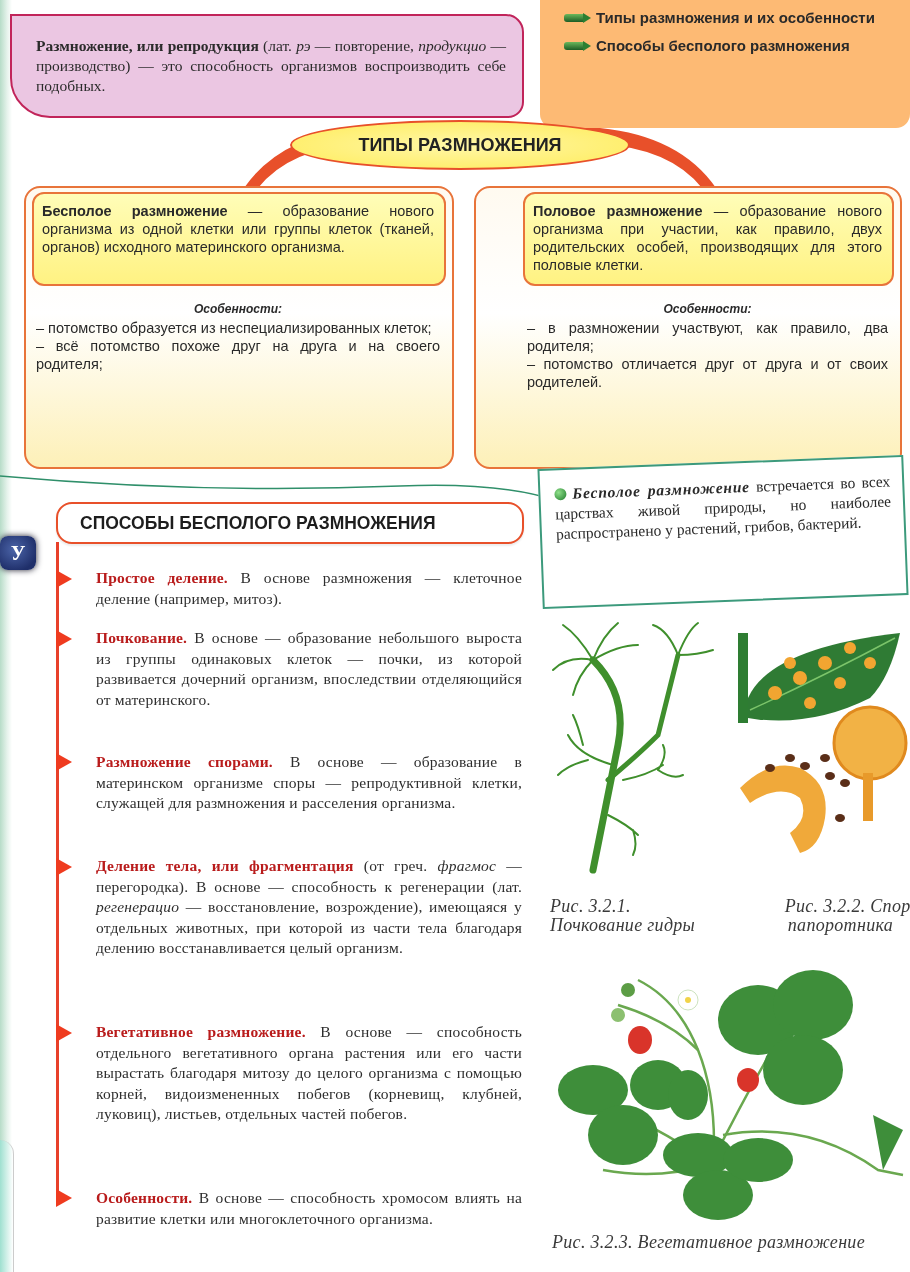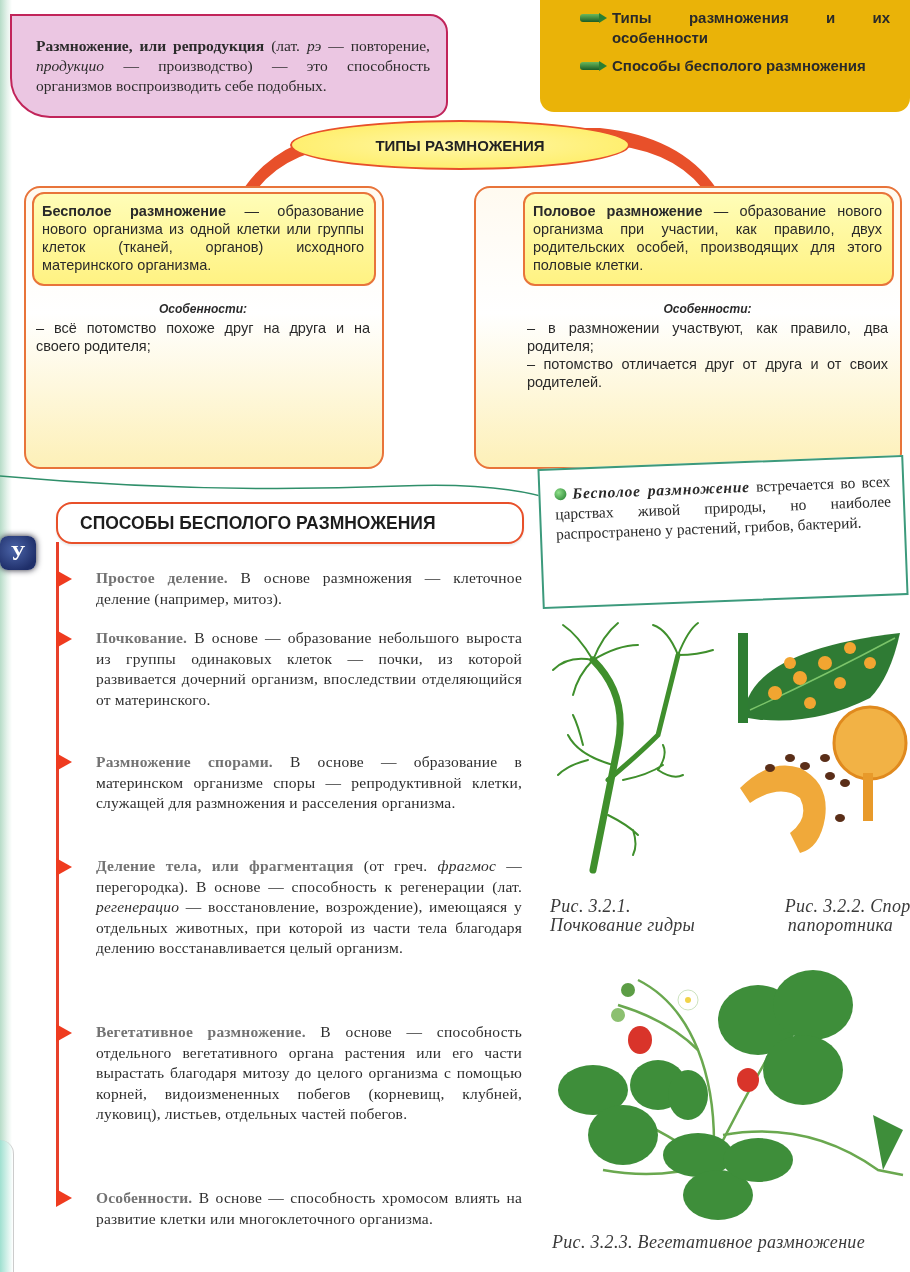--- a/index.html
+++ b/index.html
@@ -6,49 +6,49 @@
   html, body { width: 910px; height: 1272px; background: #ffffff; overflow: hidden; }
   body { position: relative; font-family: "Liberation Serif", "DejaVu Serif", serif; color: #2a2a2a; }
 
   
   .page-edge { position: absolute; left: 0; top: 0; width: 12px; height: 1272px;
     background: linear-gradient(90deg, #b7dcc8 0%, #e6f3ec 60%, #ffffff 100%); }
   .page-edge-bottom { position: absolute; left: 0; top: 1140px; width: 14px; height: 132px;
     background: linear-gradient(90deg, #9fe0d0, #ffffff); border-right: 1px solid #ccc; border-radius: 0 40px 0 0; }
 
   
-  .def-box { position: absolute; left: 10px; top: 14px; width: 438px; height: 104px;
+  .def-box { position: absolute; left: 10px; top: 14px; width: 514px; height: 104px;
     background: #ebc6e2; border: 2px solid #c1245a; border-radius: 0 18px 16px 40px;
     padding: 20px 16px 0 24px; font-size: 15.5px; line-height: 20px; text-align: justify; color:#2b2b2b; }
   .def-box b { font-weight: 700; }
   .def-box i { font-style: italic; }
 
   
-  .contents-box { position: absolute; left: 540px; top: 0; width: 370px; height: 112px;
-    background: #eab308; border-radius: 0 0 14px 14px; padding: 8px 20px 0 40px;
+  .contents-box { position: absolute; left: 540px; top: 0; width: 370px; height: 128px;
+    background: #fdba74; border-radius: 0 0 14px 14px; padding: 8px 20px 0 24px;
     font-family: "Liberation Sans", "DejaVu Sans", sans-serif; font-weight: 700; font-size: 15px; line-height: 20px; }
   .contents-item { display: flex; align-items: flex-start; margin-bottom: 8px; }
   .contents-arrow { flex: 0 0 28px; height: 10px; margin-top: 5px; margin-right: 4px; position: relative; }
   .contents-arrow::before { content:""; position:absolute; left:0; top:1px; width:20px; height:8px;
     background: linear-gradient(180deg,#6ab85b,#1c5c25); border-radius: 3px 0 0 3px; }
   .contents-arrow::after { content:""; position:absolute; left:19px; top:0; border-left:8px solid #2b7f32;
     border-top:5px solid transparent; border-bottom:5px solid transparent; }
   .contents-text { text-align: justify; flex: 1; }
 
   
   .arc { position: absolute; left: 240px; top: 116px; width: 480px; height: 150px; }
 
   .types-title { position: absolute; left: 290px; top: 120px; width: 340px; height: 50px;
     background: radial-gradient(ellipse at center, #fff7a8 0%, #ffef70 70%, #f4d640 100%);
     border: 2px solid #e8502a; border-radius: 50%;
-    font-family: "Liberation Sans", "DejaVu Sans", sans-serif; font-weight: 700; font-size: 15px;
+    font-family: "Liberation Sans", "DejaVu Sans", sans-serif; font-weight: 700; font-size: 18px;
     display:flex; align-items:center; justify-content:center; color:#222; letter-spacing: 0; }
 
   
-  .type-box { position: absolute; top: 186px; width: 360px; height: 283px;
+  .type-box { position: absolute; top: 186px; width: 430px; height: 283px;
     border: 2px solid #e8743a; border-radius: 16px; background: linear-gradient(180deg,#fffaf0 0%, #ffffff 45%, #fdf0b8 100%);
     font-family: "Liberation Sans", "DejaVu Sans", sans-serif; font-size: 14.5px; line-height: 18px; }
   .type-box.left { left: 24px; }
   .type-box.right { left: 474px; width: 428px; padding-left: 41px; }
   .type-head { margin: 4px 6px 0 6px; height: 94px; border: 2px solid #e8743a; border-radius: 12px;
     background: linear-gradient(180deg,#fffdb8 0%, #fff282 100%); padding: 8px 10px 0 8px; text-align: justify; }
   .type-head b { font-weight: 700; }
   .type-features { padding: 14px 12px 0 10px; text-align: justify; }
   .features-title { text-align: center; font-weight: 700; font-style: italic; font-size: 12px; margin-bottom: 1px; }
   .feature-item { margin: 0; }
@@ -64,21 +64,21 @@
 
   .u-badge { position: absolute; left: 0; top: 536px; width: 36px; height: 34px;
     background: radial-gradient(ellipse at 40% 40%, #4b64a8 0%, #1f2f6a 75%); border-radius: 8px;
     color:#fff; font-family: "Liberation Serif", serif; font-weight:700; font-size: 20px;
     display:flex; align-items:center; justify-content:center; box-shadow: 0 0 6px #223; }
 
   .red-line { position: absolute; left: 56px; top: 542px; width: 3px; height: 660px; background: #e8402a; }
 
   .method { position: absolute; left: 96px; width: 426px; font-size: 15.5px; line-height: 20.5px;
     text-align: justify; color: #2e2e2e; letter-spacing: 0.2px; }
-  .method b { font-weight: 700; color:#737373; }
+  .method b { font-weight: 700; color:#b91c1c; }
   .method i { font-style: italic; }
   .method-marker { position: absolute; left: 56px; width: 0; height: 0;
     border-left: 16px solid #ef3b1f; border-top: 9px solid transparent; border-bottom: 9px solid transparent; }
 
   
   .note-box { position: absolute; left: 540px; top: 462px; width: 366px; height: 140px;
     background: #ffffff; border: 2px solid #3c9a7c; transform: rotate(-2.2deg);
     padding: 14px 12px 0 14px; font-size: 15.5px; line-height: 20px; text-align: justify; color:#2a2a2a; }
   .note-dot { display:inline-block; width: 12px; height: 12px; border-radius: 50%;
     background: radial-gradient(circle at 35% 35%, #8fe08a, #1d7a2a); margin-right: 6px; vertical-align: -1px; }
@@ -114,20 +114,21 @@
 </svg>
 
 <div class="types-title">ТИПЫ РАЗМНОЖЕНИЯ</div>
 
 <div class="type-box left">
   <div class="type-head">
     <b>Бесполое размножение</b><span> — образование нового организма из одной клетки или группы клеток (тканей, органов) исходного материнского организма.</span>
   </div>
   <div class="type-features">
     <div class="features-title">Особенности:</div>
+    <div class="feature-item">– потомство образуется из неспециализированных клеток;</div>
     <div class="feature-item">– всё потомство похоже друг на друга и на своего родителя;</div>
   </div>
 </div>
 
 <div class="type-box right">
   <div class="type-head">
     <b>Половое размножение</b><span> — образование нового организма при участии, как правило, двух родительских особей, производящих для этого половые клетки.</span>
   </div>
   <div class="type-features">
     <div class="features-title">Особенности:</div>

